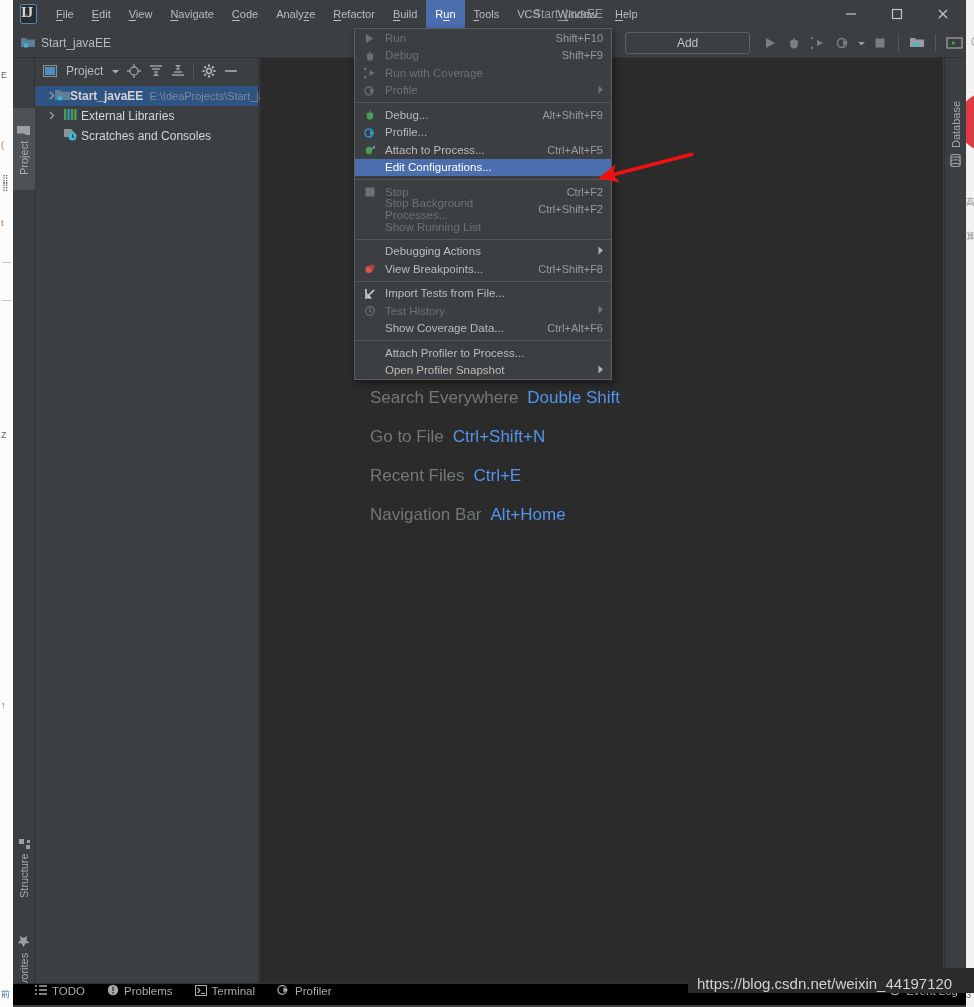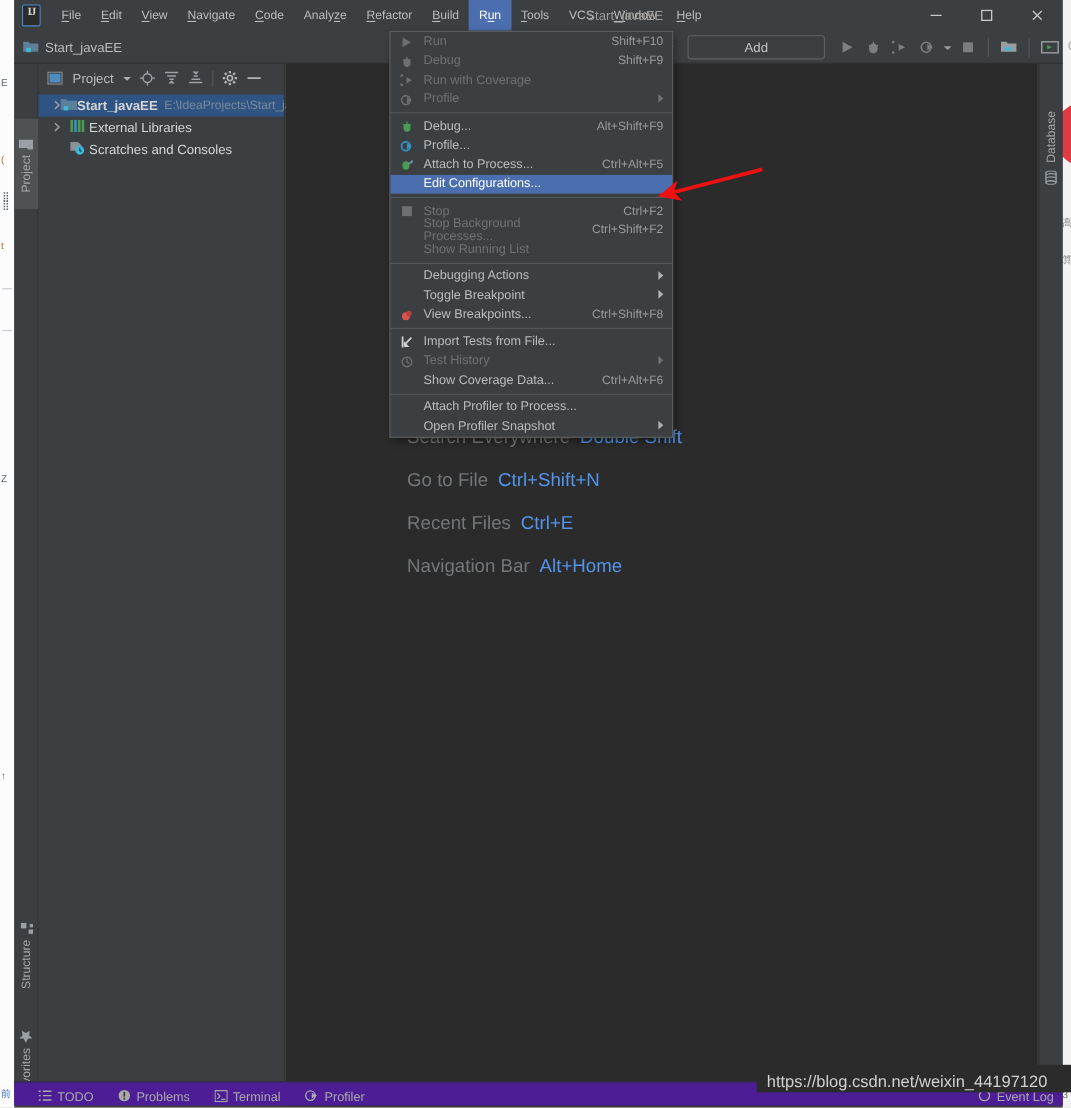--- a/index.html
+++ b/index.html
@@ -40,21 +40,21 @@
   }
 
   
   .titlebar {
     position: relative; height: 28px; background: #3c3f41;
     display: flex; align-items: center;
   }
   .ij-logo {
     width: 17px; height: 20px; margin-left: 7px; margin-right: 10px;
     border: 1.6px solid #4a88c7; border-radius: 2px; background: #2b2b2b;
-    font-size: 10px; color: #d6d6d6; line-height: 14px; text-align: center;
+    font-size: 15px; color: #d6d6d6; line-height: 14px; 
     font-family: "Liberation Serif", serif; font-weight: bold; letter-spacing: -1px;
   }
   .menubar { display: flex; align-items: center; height: 28px; }
   .menu-item {
     padding: 0 9px; height: 28px; line-height: 28px;
     font-size: 11px; color: #bcbcbc; cursor: default;
   }
   .menu-item .mn { text-decoration: underline; text-underline-offset: 2px; }
   .menu-item.active { background: #4b6eaf; color: #ffffff; }
   .win-title {
@@ -157,22 +157,22 @@
   .mi-key { margin-left: auto; font-size: 11px; color: #9a9a9a; }
   .mi-arrow { position: absolute; right: 7px; font-size: 8px; color: #9a9a9a; }
   .mi-sep { height: 1px; background: #55585a; margin: 3px 0; }
 
   
   .annot { position: absolute; left: 0; top: 0; z-index: 60; pointer-events: none; }
 
   
   .botbar {
     position: absolute; left: 0; bottom: 0; width: 953px; height: 22px;
-    background: #4c1d95; border-top: 1px solid #2f3132;
-    display: flex; align-items: flex-end; font-size: 11.5px; color: #a9a9a9;
+    background: #000000; border-top: 1px solid #2f3132;
+    display: flex; align-items: flex-start; font-size: 11.5px; color: #a9a9a9;
   }
   .bot-item { display: flex; align-items: center; gap: 5px; margin-left: 22px; }
   .bot-right { margin-left: auto; display: flex; align-items: center; gap: 5px; margin-right: 8px; }
 
   
   .watermark {
     position: absolute; left: 697px; top: 975px; font-size: 15px;
     color: #d0d0d0; z-index: 70; font-family: "Liberation Sans", sans-serif; text-align: right;
   }
   .wm-bg {
@@ -595,26 +595,20 @@
           <span>Show Running List</span>
         </div>
         <div class="mi-sep"></div>
         <div class="mi">
           <span>Debugging Actions</span>
           <span class="mi-arrow"><svg width="6" height="9" viewBox="0 0 6 9">
               <path d="M0.5 0.5 L5 4.5 L0.5 8.5z" fill="#b0b0b0"></path>
             </svg></span>
         </div>
         <div class="mi">
-          <span>Toggle Breakpoint</span>
-          <span class="mi-arrow"><svg width="6" height="9" viewBox="0 0 6 9">
-              <path d="M0.5 0.5 L5 4.5 L0.5 8.5z" fill="#b0b0b0"></path>
-            </svg></span>
-        </div>
-        <div class="mi">
           <span class="mi-ico">
             <svg width="12" height="12" viewBox="0 0 12 12">
               <circle cx="5" cy="6.5" r="3.6" fill="#d9534f"></circle>
               <circle cx="8" cy="4" r="2.4" fill="#b3413d"></circle>
             </svg>
           </span>
           <span>View Breakpoints...</span>
           <span class="mi-key">Ctrl+Shift+F8</span>
         </div>
         <div class="mi-sep"></div>

